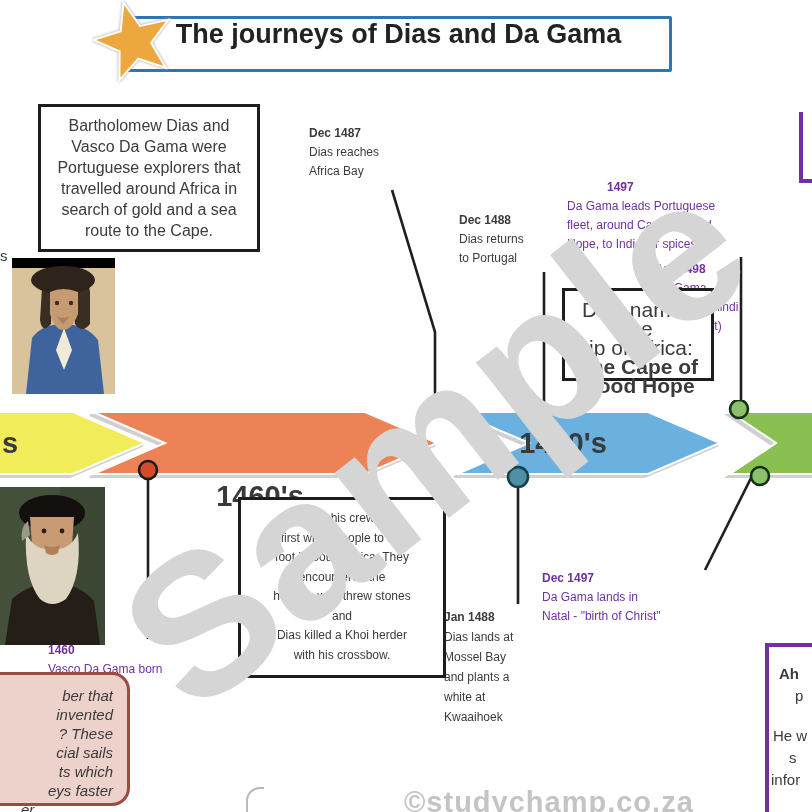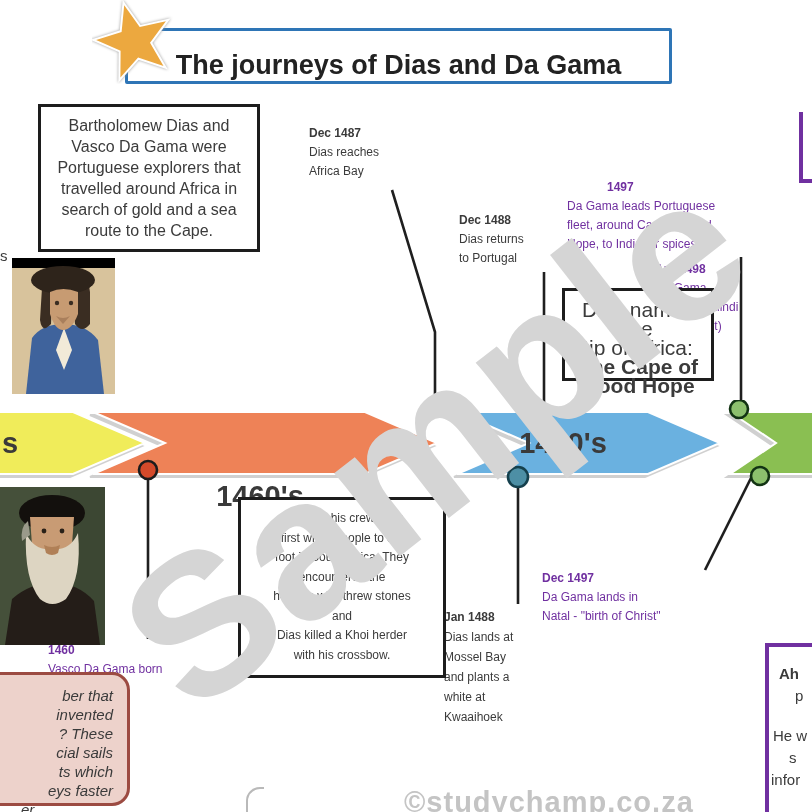--- a/index.html
+++ b/index.html
@@ -60,22 +60,22 @@
   </svg>
 
   <div class="tl-label" style="left:0;top:427px;width:20px;z-index:4;">s</div>
   <div class="tl-label" style="left:180px;top:441px;width:160px;z-index:4;margin-top:39px;">1460's</div>
   <div class="tl-label" style="left:483px;top:427px;width:160px;z-index:4;">1480's</div>
 
   <svg class="abs" style="left:92px;top:0;z-index:12;" width="86" height="84" viewBox="0 0 86 84">
     <polygon points="32.2,5.3 47.7,27.1 73.9,21.3 58,42.8 71.5,65.9 46.1,57.5 28.4,77.5 28.6,50.7 4.1,40 29.6,31.9" fill="#eca83f" stroke="#ffffff" stroke-width="4" paint-order="stroke" style="filter:drop-shadow(0 0 1.5px #9a9a9a);"></polygon>
   </svg>
 
-  <div class="box" style="left:125px;top:28px;width:547px;height:56px;border:3px solid #2e75b6;border-radius:2px;
-              display:flex;align-items:flex-end;justify-content:center;z-index:10;">
+  <div class="box" style="left:125px;top:16px;width:547px;height:56px;border:3px solid #2e75b6;border-radius:2px;
+              display:flex;align-items:flex-start;justify-content:center;z-index:10;">
     <span style="font-size:27px;font-weight:bold;color:#222;">The journeys of Dias and Da Gama</span>
   </div>
 
   <div class="box" style="left:38px;top:104px;width:222px;height:148px;z-index:5;
               display:flex;flex-direction:column;align-items:center;justify-content:center;
               font-size:16px;line-height:21px;">
     <div>Bartholomew Dias and</div>
     <div>Vasco Da Gama were</div>
     <div>Portuguese explorers that</div>
     <div>travelled around Africa in</div>

